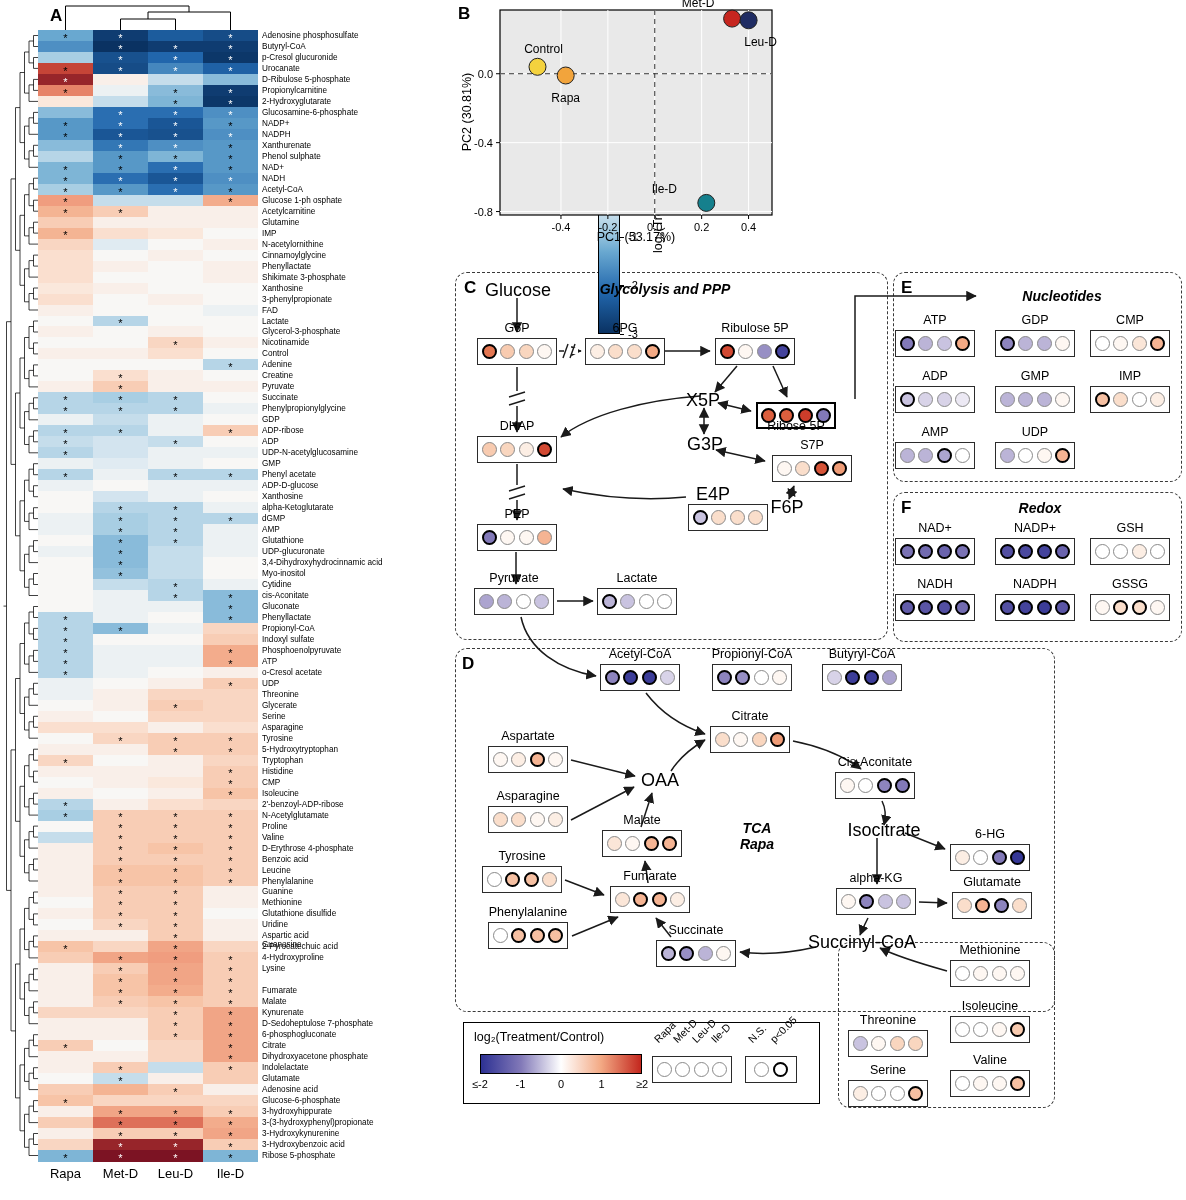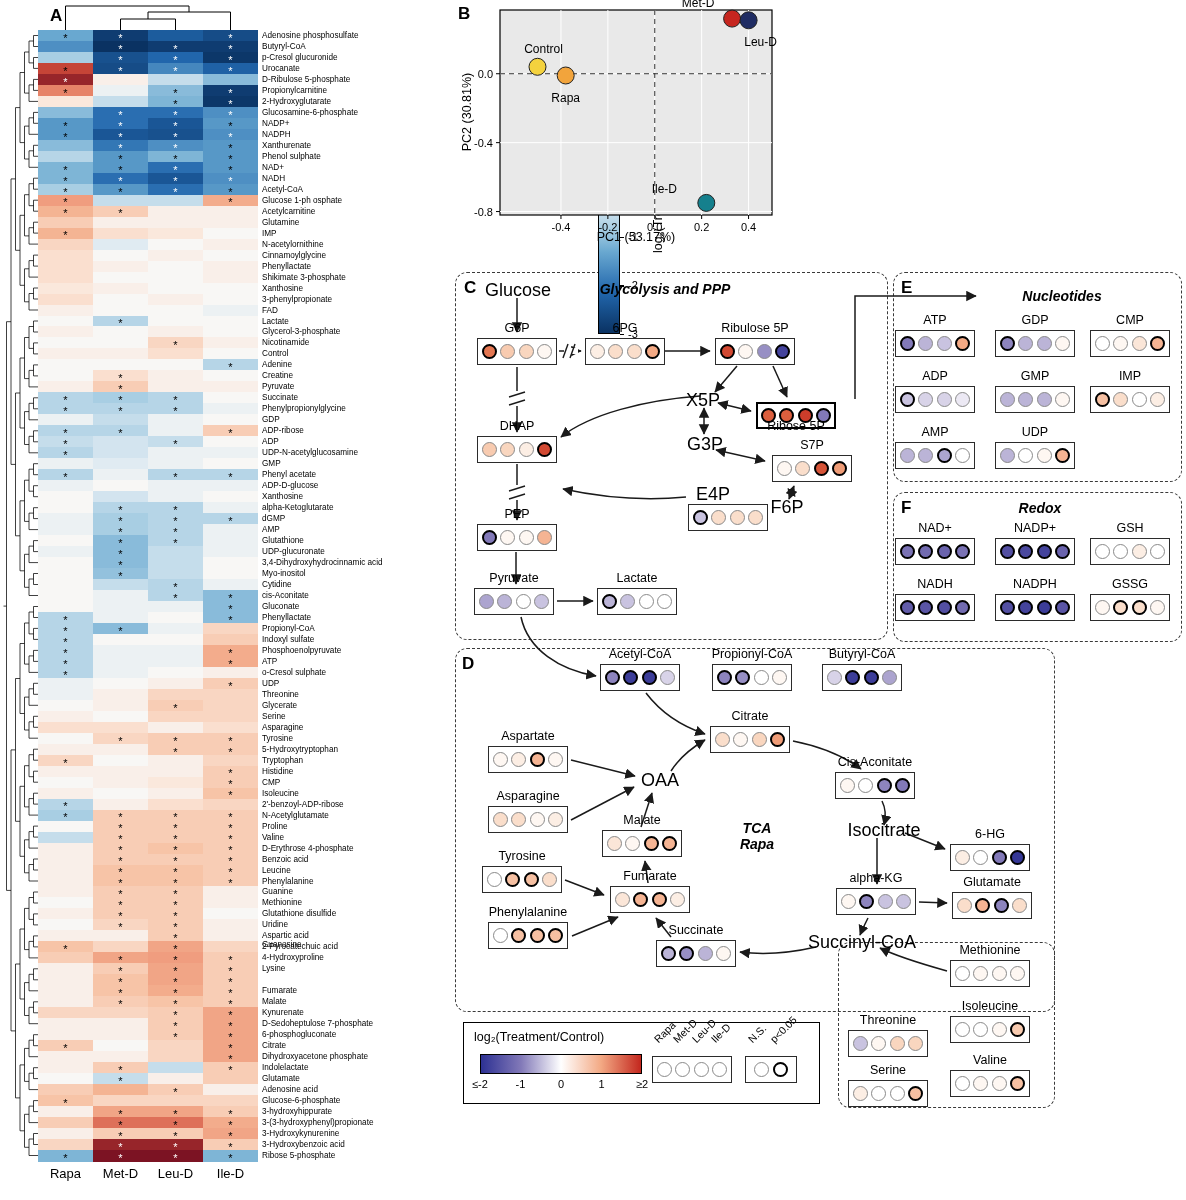--- a/index.html
+++ b/index.html
@@ -909,21 +909,21 @@
       <div class="hm-rowlabel" style="top: 528.07px; line-height: 10.98px;">3,4-Dihydroxyhydrocinnamic acid</div>
       <div class="hm-rowlabel" style="top: 539.05px; line-height: 10.98px;">Myo-inositol</div>
       <div class="hm-rowlabel" style="top: 550.03px; line-height: 10.98px;">Cytidine</div>
       <div class="hm-rowlabel" style="top: 561.01px; line-height: 10.98px;">cis-Aconitate</div>
       <div class="hm-rowlabel" style="top: 571.99px; line-height: 10.98px;">Gluconate</div>
       <div class="hm-rowlabel" style="top: 582.97px; line-height: 10.98px;">Phenyllactate</div>
       <div class="hm-rowlabel" style="top: 593.95px; line-height: 10.98px;">Propionyl-CoA</div>
       <div class="hm-rowlabel" style="top: 604.93px; line-height: 10.98px;">Indoxyl sulfate</div>
       <div class="hm-rowlabel" style="top: 615.91px; line-height: 10.98px;">Phosphoenolpyruvate</div>
       <div class="hm-rowlabel" style="top: 626.89px; line-height: 10.98px;">ATP</div>
-      <div class="hm-rowlabel" style="top: 637.87px; line-height: 10.98px;">o-Cresol sulphate</div>
+      <div class="hm-rowlabel" style="top: 637.87px; line-height: 10.98px;">o-Cresol acetate</div>
       <div class="hm-rowlabel" style="top: 648.85px; line-height: 10.98px;">UDP</div>
       <div class="hm-rowlabel" style="top: 659.83px; line-height: 10.98px;">Threonine</div>
       <div class="hm-rowlabel" style="top: 670.82px; line-height: 10.98px;">Glycerate</div>
       <div class="hm-rowlabel" style="top: 681.8px; line-height: 10.98px;">Serine</div>
       <div class="hm-rowlabel" style="top: 692.78px; line-height: 10.98px;">Asparagine</div>
       <div class="hm-rowlabel" style="top: 703.76px; line-height: 10.98px;">Tyrosine</div>
       <div class="hm-rowlabel" style="top: 714.74px; line-height: 10.98px;">5-Hydroxytryptophan</div>
       <div class="hm-rowlabel" style="top: 725.72px; line-height: 10.98px;">Tryptophan</div>
       <div class="hm-rowlabel" style="top: 736.7px; line-height: 10.98px;">Histidine</div>
       <div class="hm-rowlabel" style="top: 747.68px; line-height: 10.98px;">CMP</div>

